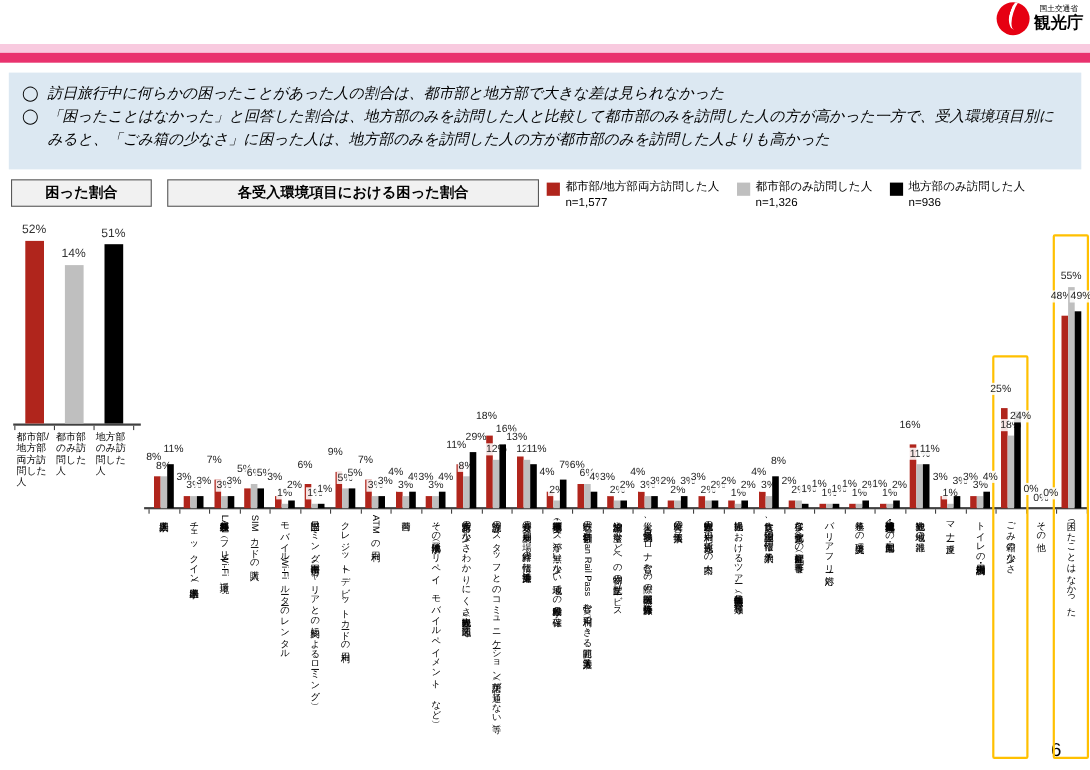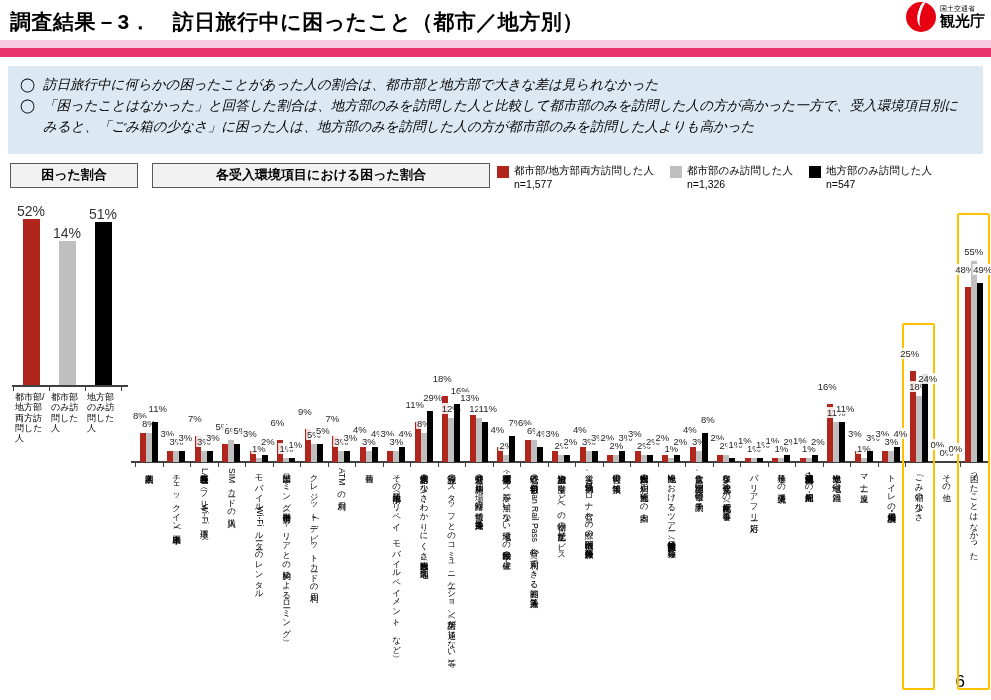--- a/index.html
+++ b/index.html
@@ -7,21 +7,21 @@
   .page { position:relative; width:991px; height:700px; background:#fff; overflow:hidden; margin:0 auto; }
 
   .title { position:absolute; left:10px; top:8px; font-size:21px; font-weight:bold; color:#000; letter-spacing:.5px; }
   .rule-light { position:absolute; left:0; top:40px; width:100%; height:8px; background:#F8CADF; }
   .rule-deep  { position:absolute; left:0; top:48px; width:100%; height:9px; background:#E9326E; }
 
   .logo { position:absolute; right:6px; top:2px; display:flex; align-items:center; gap:4px; }
   .logo-mark { width:30px; height:30px; border-radius:50%; background:#E60012; position:relative; overflow:hidden; }
   .logo-mark::after { content:""; position:absolute; left:12px; top:-4px; width:14px; height:30px; border-radius:50%;
                       border-left:3px solid #fff; transform:rotate(18deg); }
-  .logo-text { display:flex; flex-direction:column; line-height:1.1; }
+  .logo-text { display:flex; flex-direction:column; line-height:1.1;align-items:center; }
   .logo-small { font-size:7px; color:#000; }
   .logo-big { font-size:15px; font-weight:bold; color:#000; }
 
   .notes { position:absolute; left:8px; top:66px; width:975px; height:88px; background:#DCE8F2; padding:9px 12px; }
   .note-line { font-size:13.5px; color:#000; line-height:1.55; display:flex; }
   .note-line .marker { margin-right:8px; }
   .note-line .txt { flex:1;font-style:italic; }
 
   .section-box { position:absolute; top:163px; height:25px; border:1.5px solid #595959; background:#F1F1F1;
                  font-size:13px; font-weight:bold; text-align:center; line-height:22px; color:#000; }
@@ -31,35 +31,34 @@
   .legend { position:absolute; left:497px; top:164px; display:flex; gap:16px; }
   .legend-item { display:flex; gap:5px; }
   .legend-swatch { width:12px; height:12px; margin-top:2px; flex:0 0 auto; }
   .legend-text { font-size:10.5px; line-height:1.3; color:#000; }
 
   .axis { position:absolute; background:#404040; }
   .tick { position:absolute; width:1px; height:4px; background:#404040; }
   .bar { position:absolute; }
   .bar-label { position:absolute; font-size:9.5px; color:#262626; white-space:nowrap;
                background:rgba(255,255,255,.88); padding:0 1px; transform:translateX(-50%); }
-  .mini-bar-label { position:absolute; font-size:14px; color:#333; white-space:nowrap; transform:translateX(-50%); }
+  .mini-bar-label { position:absolute; font-size:11px; color:#333; white-space:nowrap; transform:translateX(-50%); }
   .mini-cat { position:absolute; font-size:9px; color:#000; line-height:1.15; text-align:left;
               word-break:break-all; }
   .main-cat { position:absolute; display:flex; justify-content:center; overflow:hidden; }
   .main-cat span { writing-mode:vertical-rl; text-orientation:mixed; font-size:8.5px; line-height:1.15; color:#000; }
   .hl-box { position:absolute; border:2.5px solid #FFC000; border-radius:2px; }
 
   .page-num { position:absolute; right:26px; bottom:8px; font-size:17px; color:#000; }
 </style>
 </head>
 <body>
 
 <div class="page">
 
-  <div class="title">調査結果－3．　訪日旅行中に困ったこと（都市／地方別）</div>
   <div class="rule-light"></div>
   <div class="rule-deep"></div>
 
   <div class="logo">
     <span class="logo-mark"></span>
     <span class="logo-text">
       <span class="logo-small">国土交通省</span>
       <span class="logo-big">観光庁</span>
     </span>
   </div>
@@ -85,21 +84,21 @@
         <span>n=1,577</span></span>
     </div>
     <div class="legend-item">
       <span class="legend-swatch" style="background: rgb(191, 191, 191);"></span>
       <span class="legend-text"><span>都市部のみ訪問した人</span><br>
         <span>n=1,326</span></span>
     </div>
     <div class="legend-item">
       <span class="legend-swatch" style="background: rgb(0, 0, 0);"></span>
       <span class="legend-text"><span>地方部のみ訪問した人</span><br>
-        <span>n=547</span></span>
+        <span>n=936</span></span>
     </div>
   </div>
 
   <div id="mini-chart"></div>
   <div id="main-chart"></div>
 
   <div class="page-num">6</div>
 <div class="axis" style="left: 12px; top: 385px; width: 116px; height: 2px;"></div>
     <div class="tick" style="left: 13px; top: 387px;"></div>
     <div class="tick" style="left: 49px; top: 387px;"></div>

